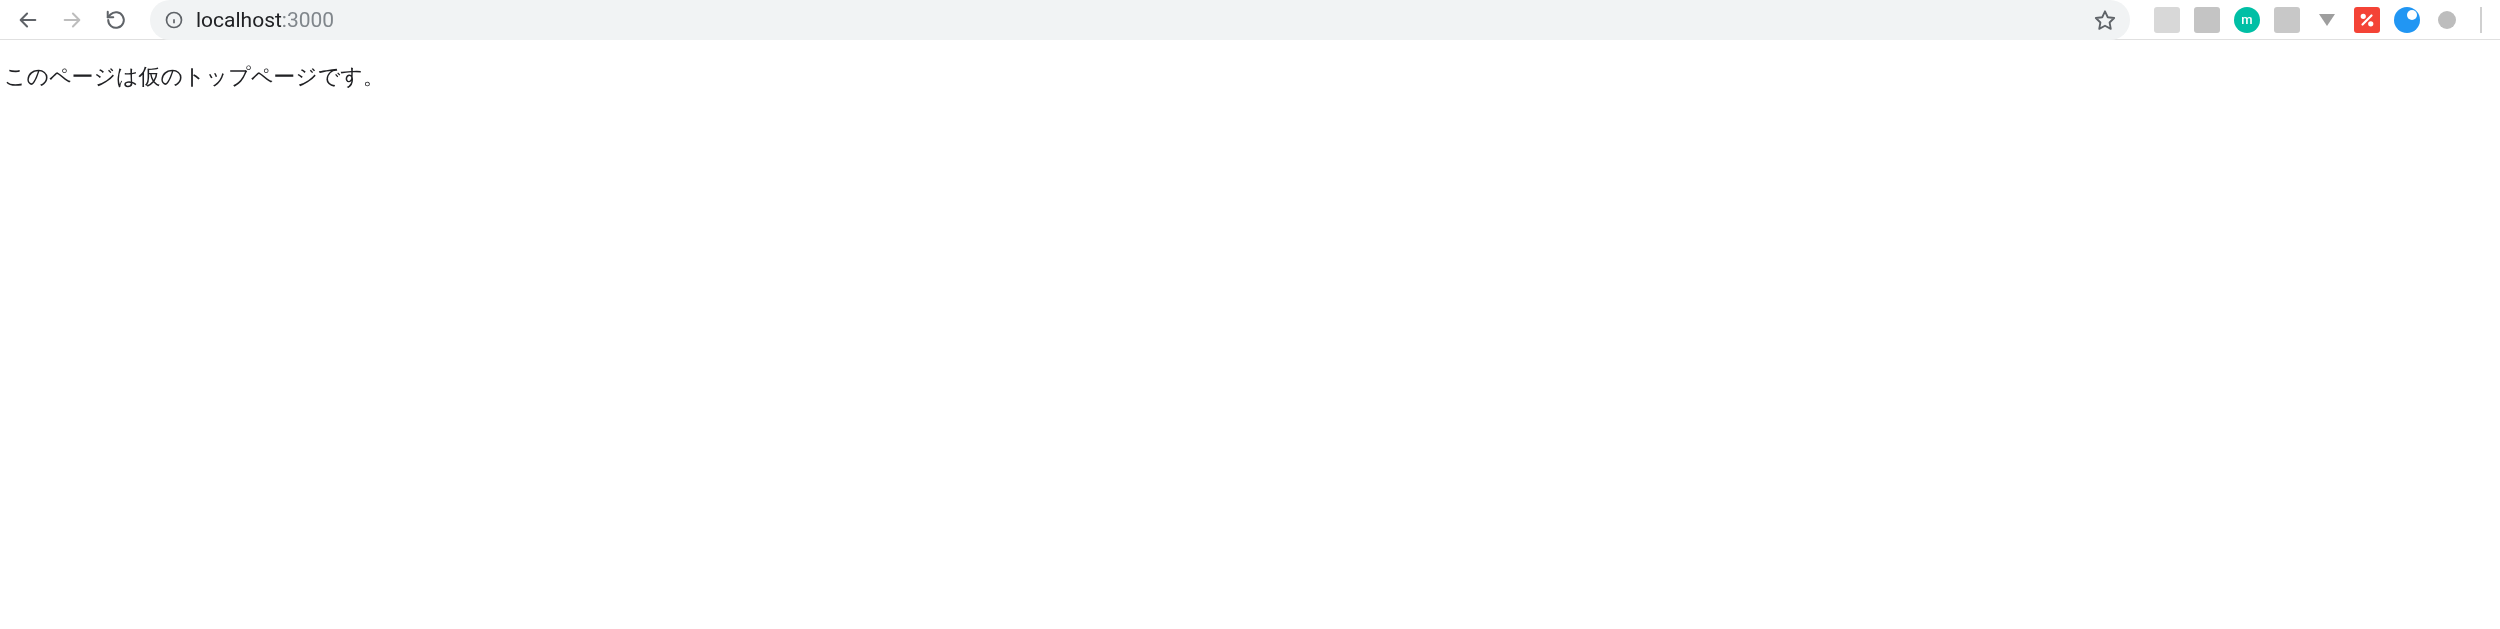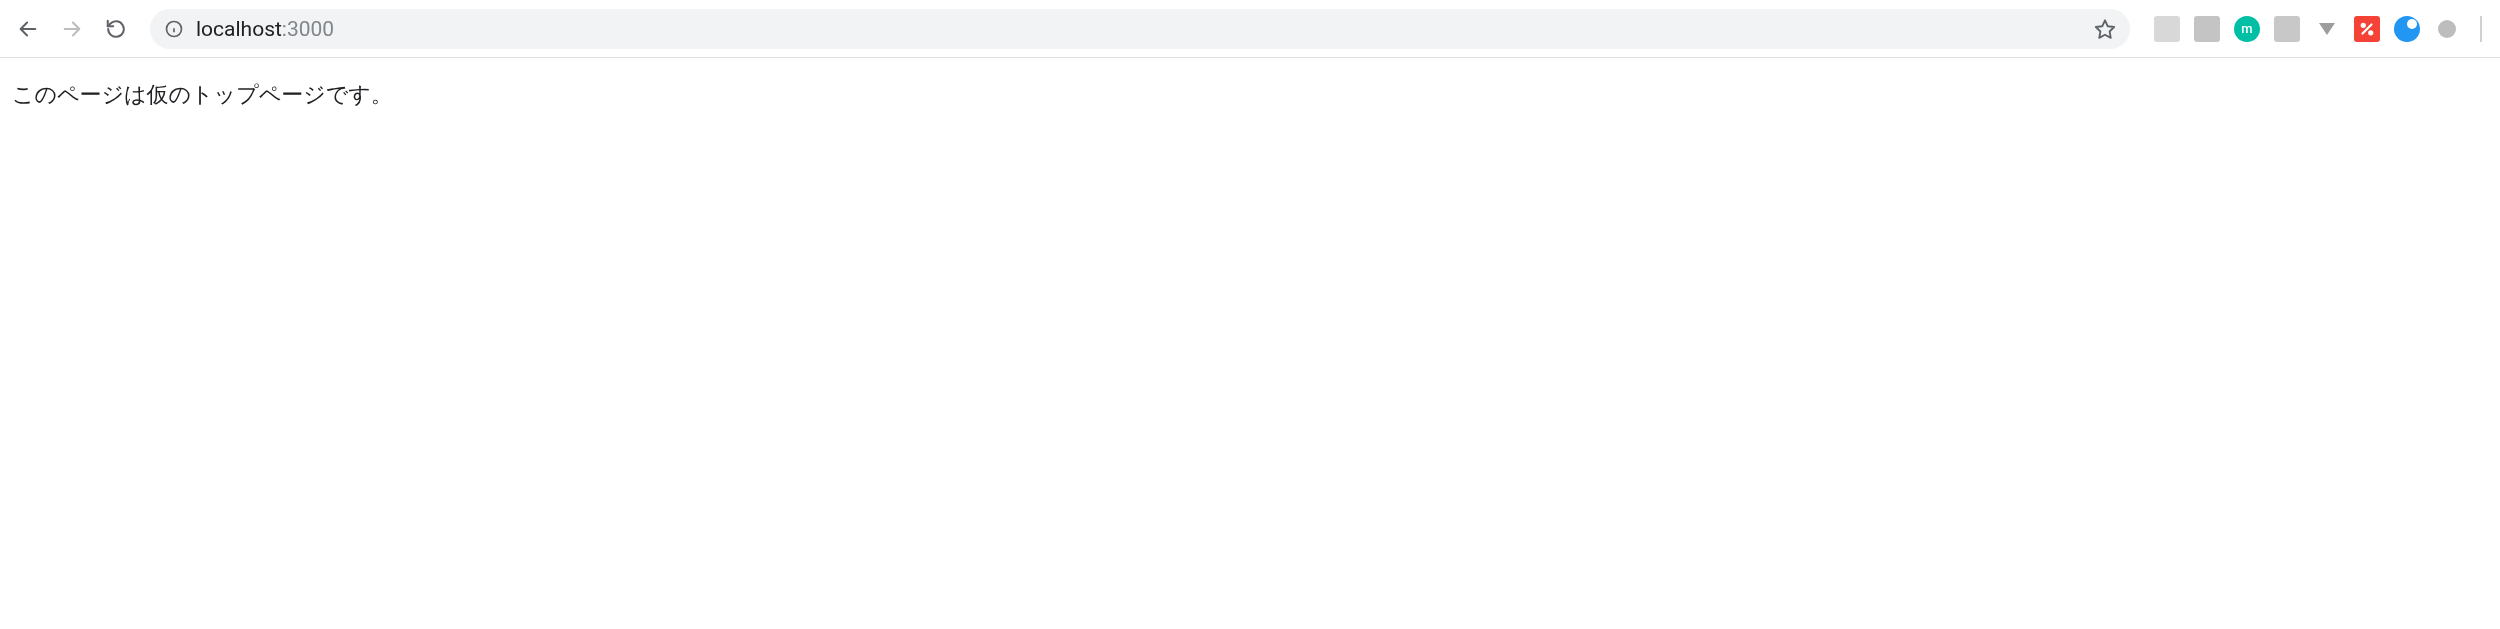--- a/index.html
+++ b/index.html
@@ -10,21 +10,21 @@
     body {
       font-family: -apple-system, BlinkMacSystemFont, "Segoe UI", Roboto, Arial, sans-serif;
       background: #ffffff;
       width: 2500px;
       height: 629px;
       overflow: hidden;
     }
     .toolbar {
       display: flex;
       align-items: center;
-      height: 58px;
+      height: 40px;
       padding: 0 10px;
       background: #ffffff;
       border-bottom: 1px solid #e0e0e0;
       gap: 8px;
     }
     .nav-button {
       width: 36px;
       height: 36px;
       display: flex;
       align-items: center;
@@ -163,21 +163,21 @@
       width: 18px;
       height: 18px;
     }
     .vbar {
       width: 2px;
       height: 26px;
       background: #d0d0d0;
       margin-left: 6px;
     }
     .content {
-      padding: 22px 12px;
+      padding: 22px 4px;
     }
     .page-text {
       font-size: 22px;
       color: #202124;
       font-weight: 400;
     }
   </style>
 </head>
 <body>
 

